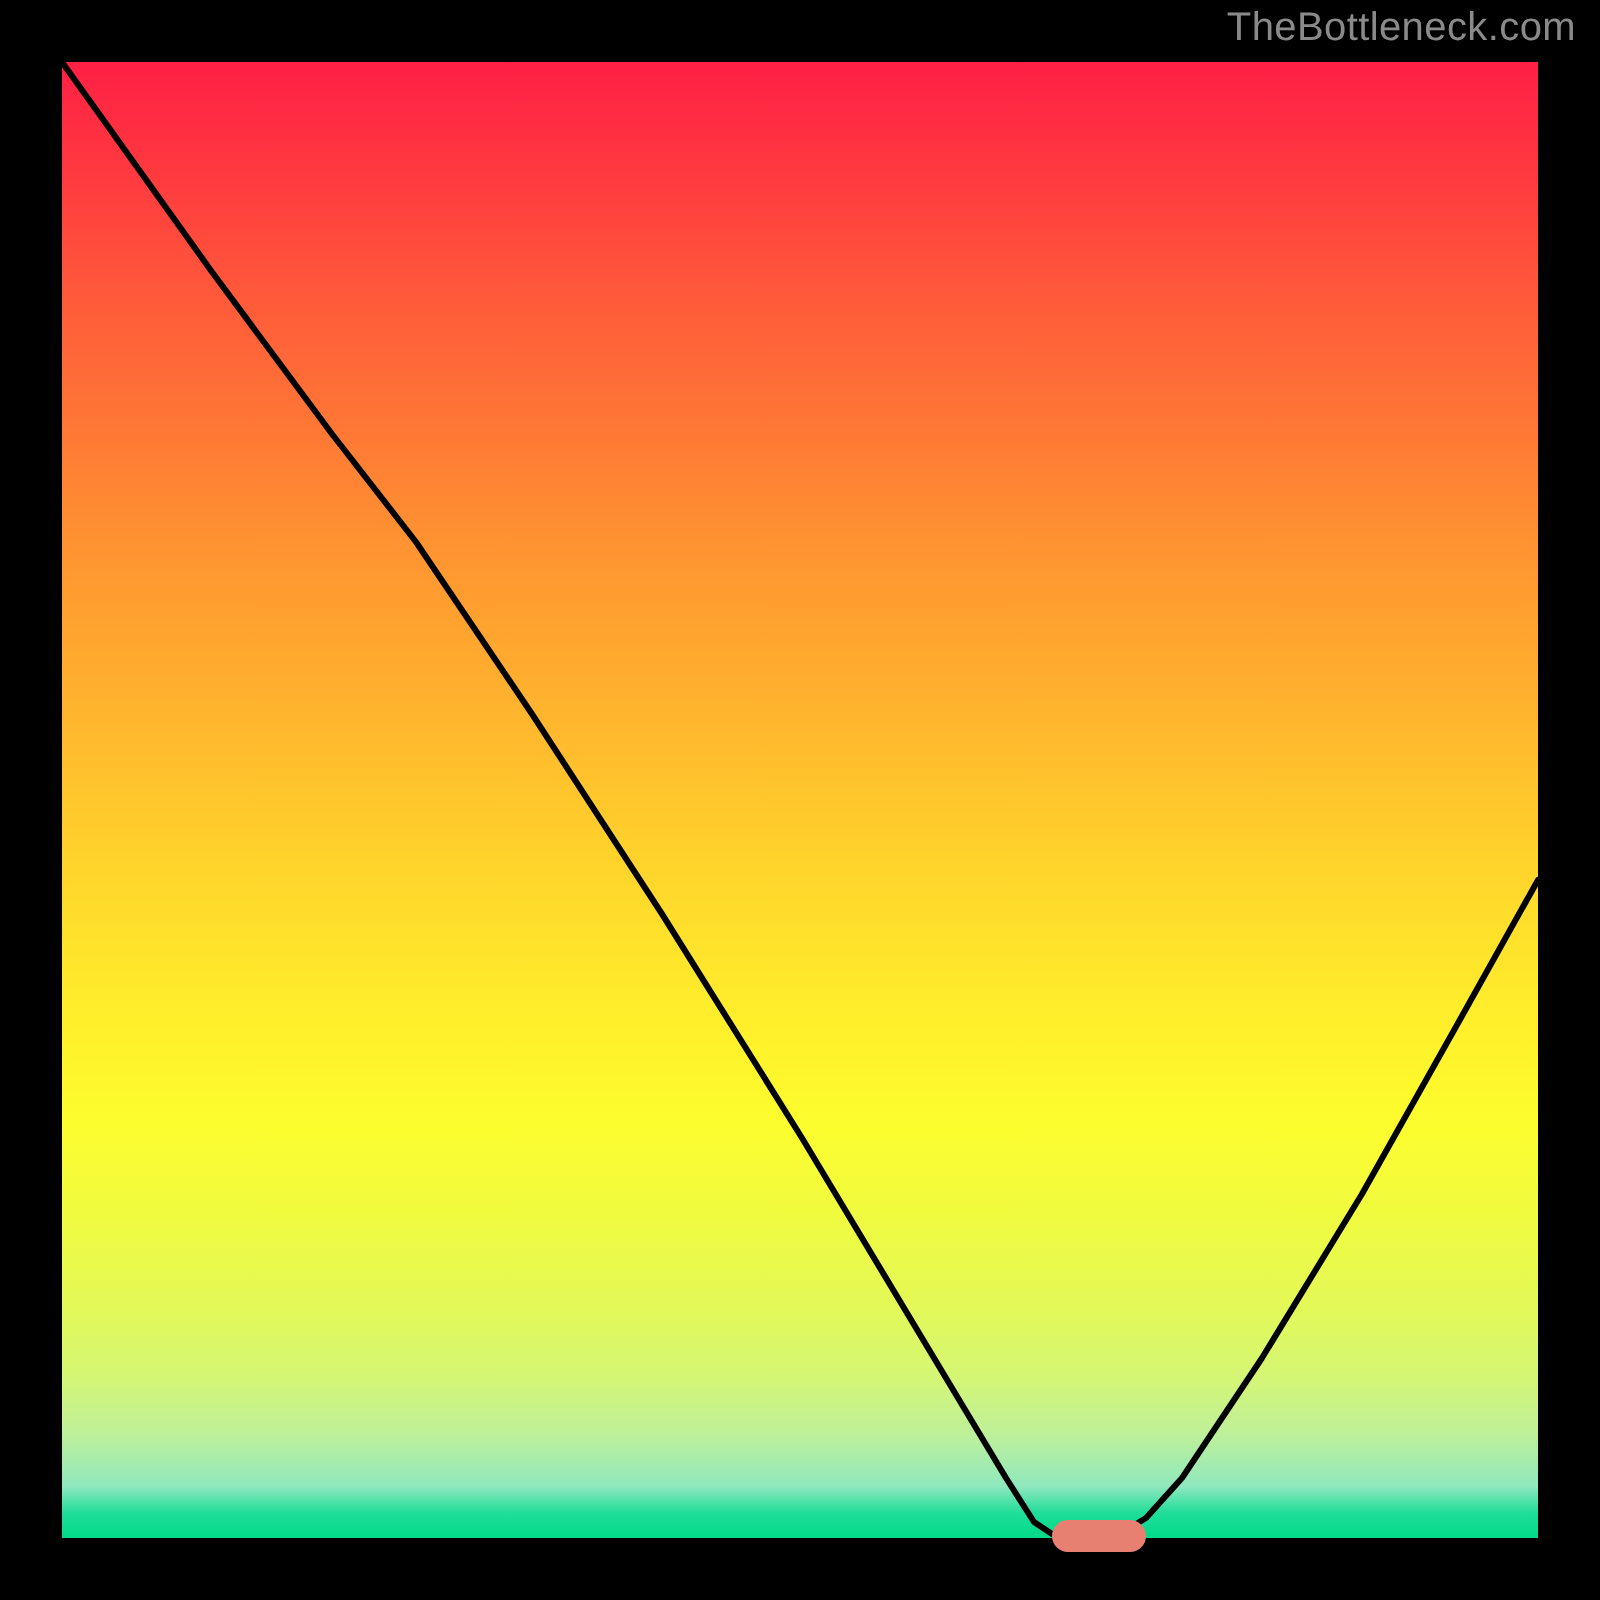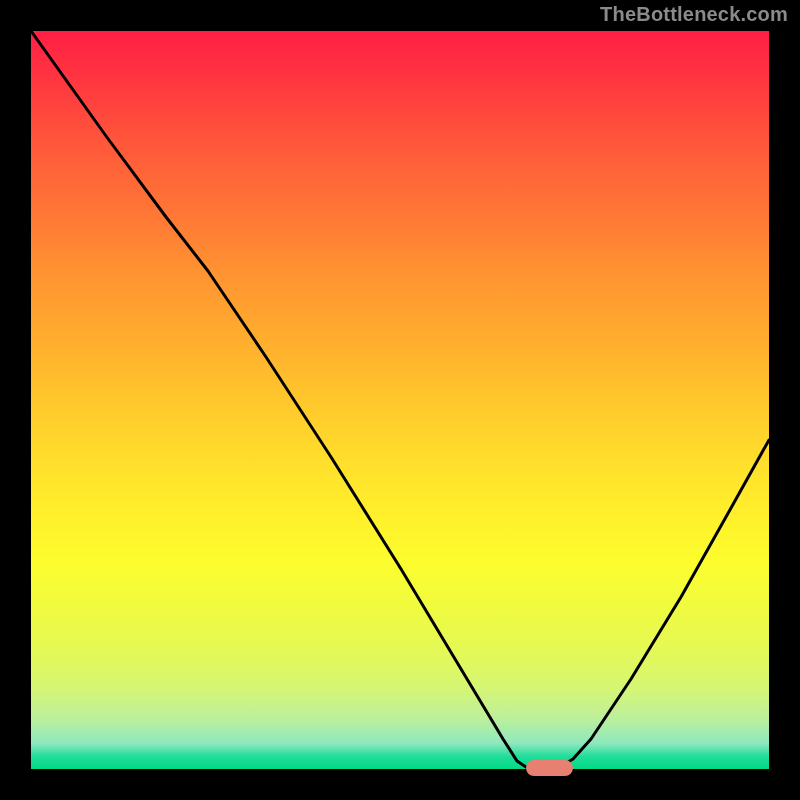--- a/index.html
+++ b/index.html
@@ -7,21 +7,20 @@
     padding: 0;
     width: 800px;
     height: 800px;
     background: #000000;
     overflow: hidden;
   }
   .chart-container {
     position: relative;
     width: 800px;
     height: 800px;
-    font-weight: bold;
   }
   .plot-area {
     position: absolute;
     left: 31px;
     top: 31px;
     width: 738px;
     height: 738px;
     background: linear-gradient(to bottom,
       #ff1f45 0%,
       #ff3b3f 8%,

